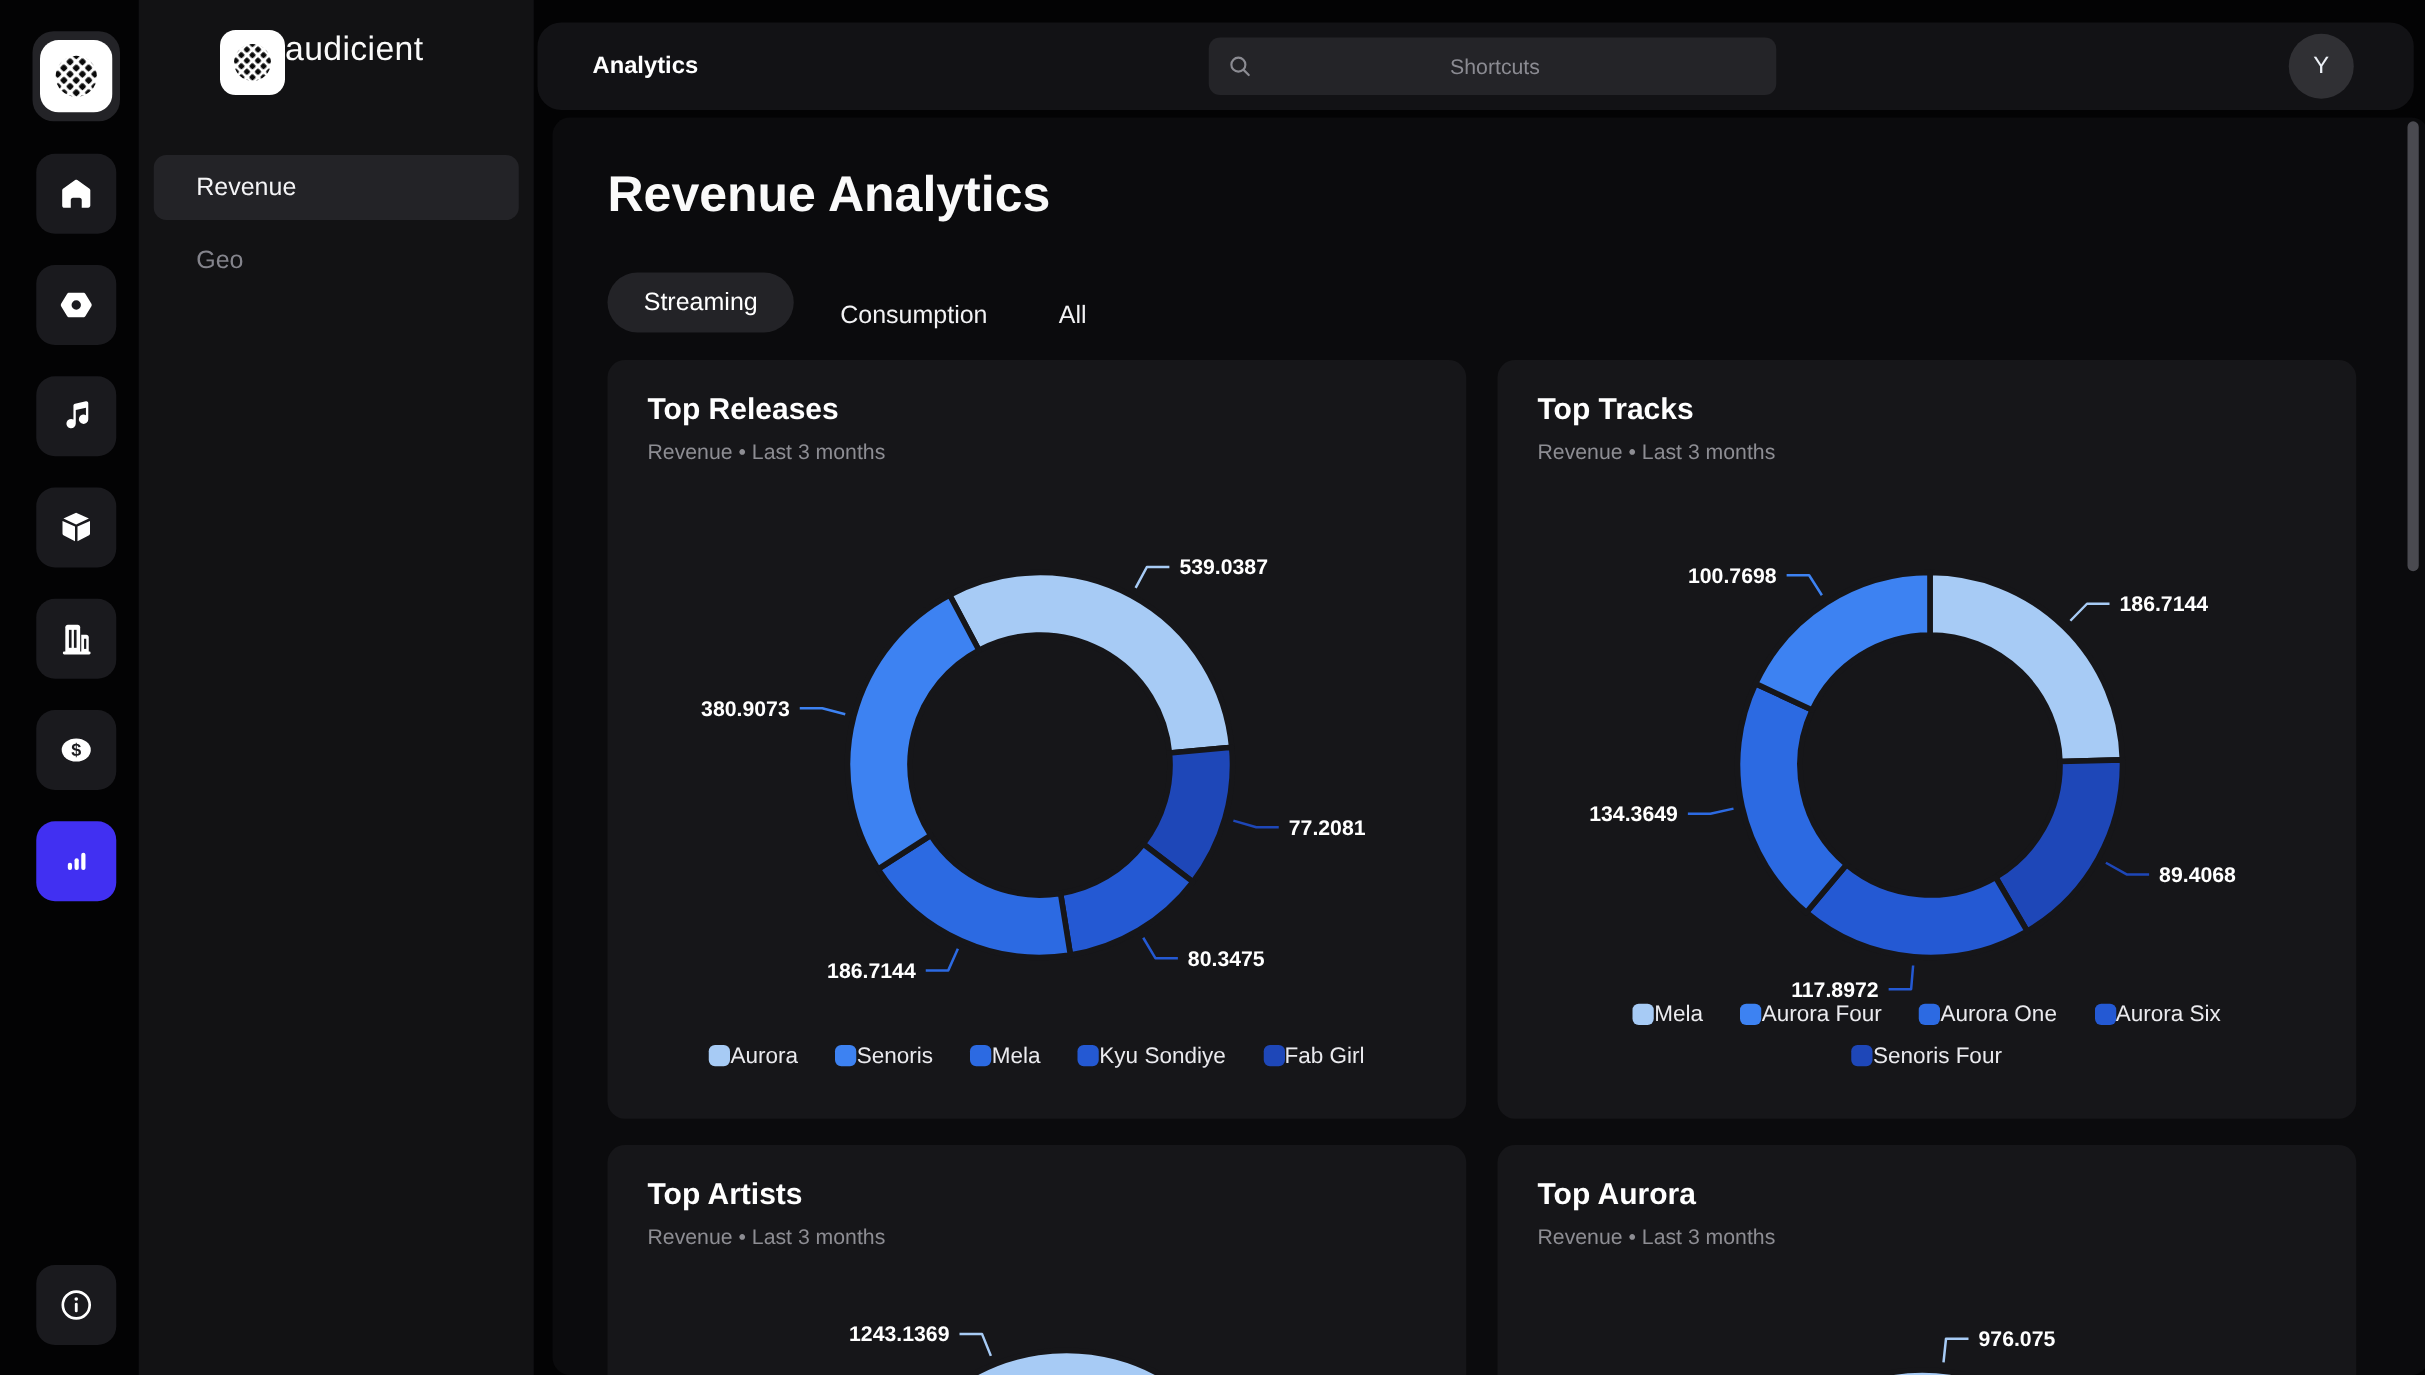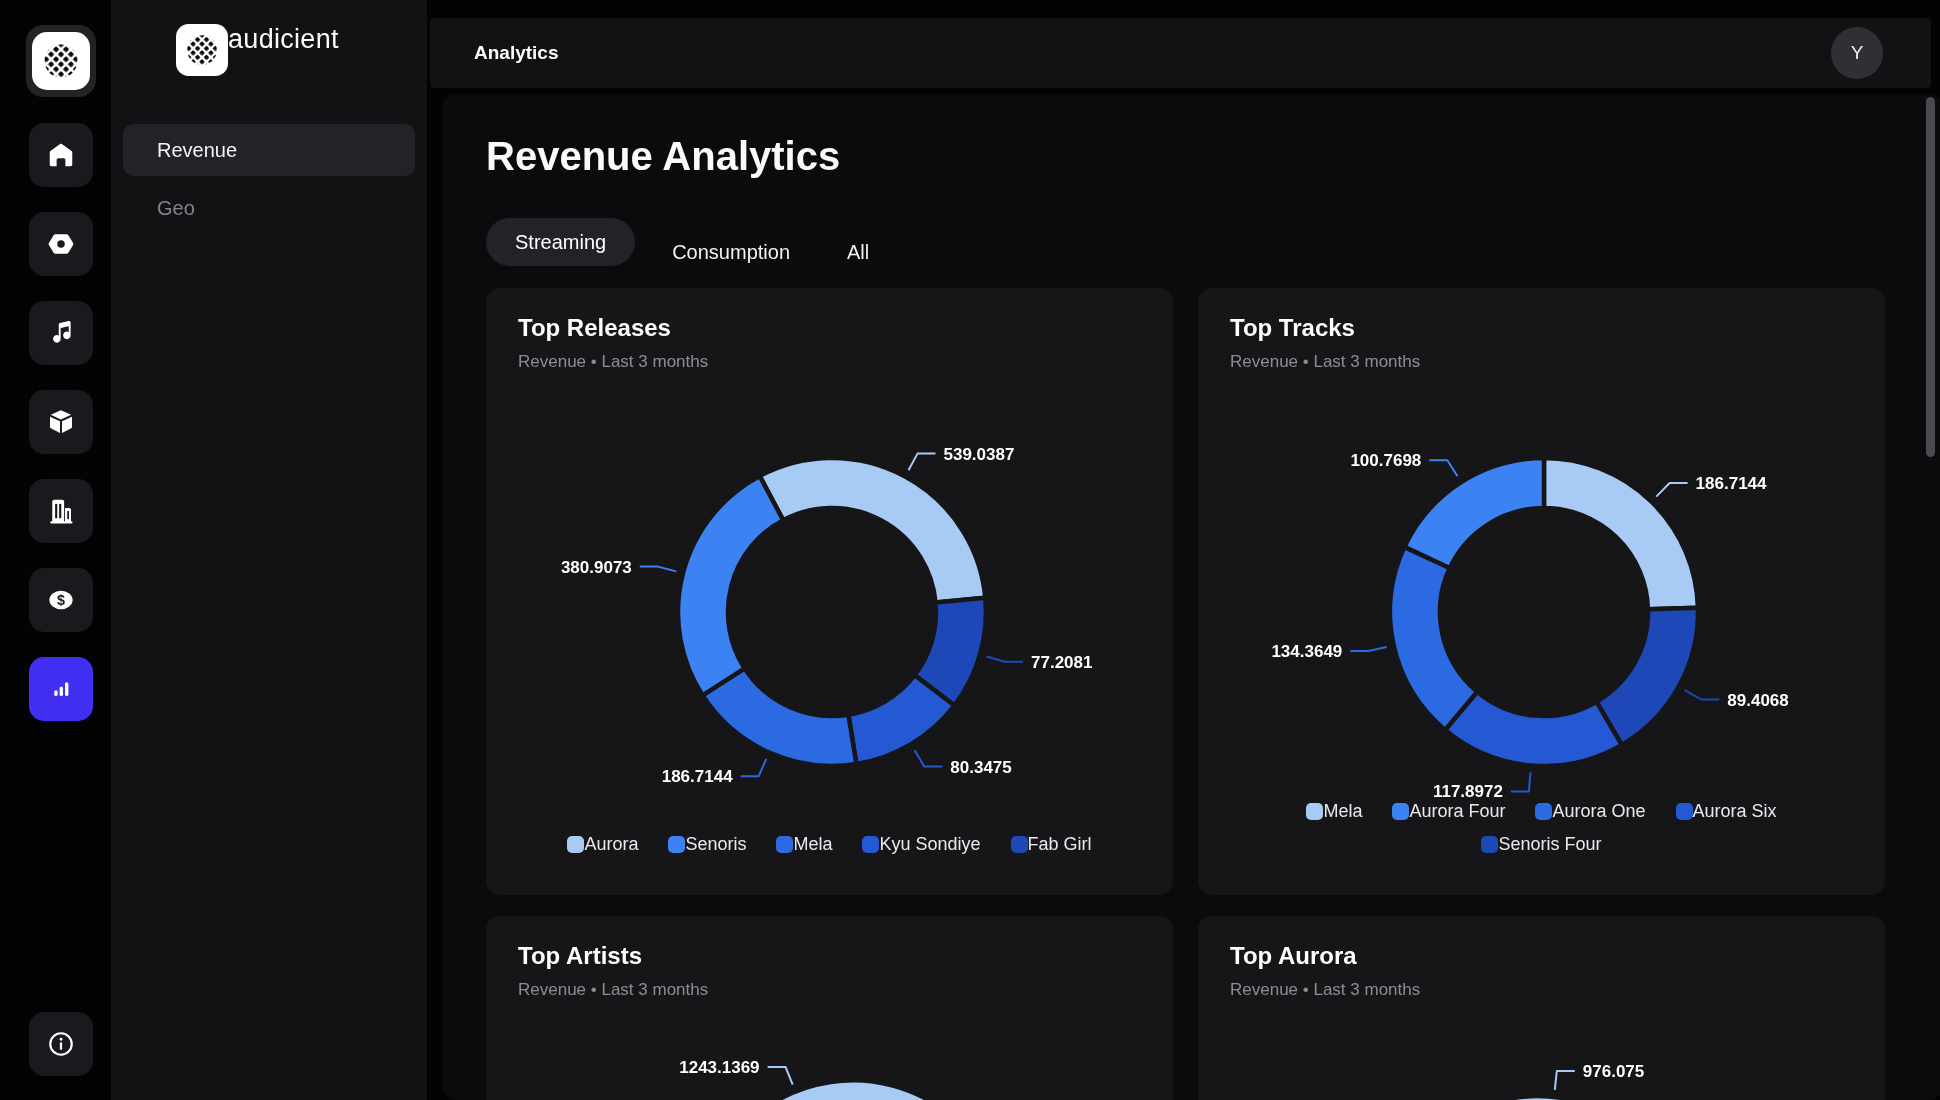--- a/index.html
+++ b/index.html
@@ -21,21 +21,21 @@
   .sidebar{position:absolute;left:111px;top:0;width:316px;height:1100px;background:#121214;}
   .brand{position:absolute;left:65px;top:24px;display:flex;align-items:flex-start;}
   .brand-logo{width:52px;height:52px;}
   .brand-name{font-size:27px;font-weight:500;color:#fafafa;letter-spacing:.3px;}
   .side-item-active{position:absolute;left:12px;top:124px;width:292px;height:52px;border-radius:10px;
     background:#232327;display:flex;align-items:center;cursor:pointer;}
   .side-item-active span{margin-left:34px;font-size:20px;font-weight:500;color:#f4f4f6;}
   .side-item{position:absolute;left:46px;top:194px;height:28px;display:flex;align-items:center;cursor:pointer;}
   .side-item span{font-size:20px;font-weight:500;color:#84848c;}
   
-  .topbar{position:absolute;left:430px;top:18px;width:1501px;height:70px;border-radius:4px;background:#121215;}
+  .topbar{position:absolute;left:430px;top:18px;width:1501px;height:70px;border-radius:19px;background:#121215;}
   .topbar-title{position:absolute;left:44px;top:0;height:70px;display:flex;align-items:center;
     font-size:19px;font-weight:700;color:#fff;}
   .search{position:absolute;left:537px;top:12px;width:454px;height:46px;border-radius:9px;background:#242428;}
   .search svg{position:absolute;left:15px;top:13px;width:20px;height:20px;}
   .search input{position:absolute;inset:0;width:100%;height:100%;background:transparent;border:none;outline:none;
     text-align:center;font-size:17px;color:#dcdce0;font-family:"Liberation Sans",sans-serif;}
   .search input::placeholder{color:#8b8b92;}
   .avatar{position:absolute;left:1401px;top:9px;width:52px;height:52px;border-radius:50%;background:#303034;
     display:flex;align-items:center;justify-content:center;font-size:19px;font-weight:500;color:#eef2f8;cursor:pointer;}
   
@@ -153,20 +153,27 @@
   <div class="side-item-active">
     <span>Revenue</span>
   </div>
   <div class="side-item">
     <span>Geo</span>
   </div>
 </div>
 
 <div class="topbar">
   <div class="topbar-title">Analytics</div>
+  <div class="search">
+    <svg viewBox="0 0 20 20">
+      <circle cx="8.7" cy="8.7" r="5.6" fill="none" stroke="#8b8b92" stroke-width="1.7"></circle>
+      <line x1="12.9" y1="12.9" x2="17" y2="17" stroke="#8b8b92" stroke-width="1.7" stroke-linecap="round"></line>
+    </svg>
+    <input type="text" placeholder="Shortcuts" style="">
+  </div>
   <div class="avatar">
     <span>Y</span>
   </div>
 </div>
 
 <div class="panel">
   <div class="page-title">Revenue Analytics</div>
   <div class="tabs">
     <div class="tab-pill">Streaming</div>
     <div class="tab">Consumption</div>

